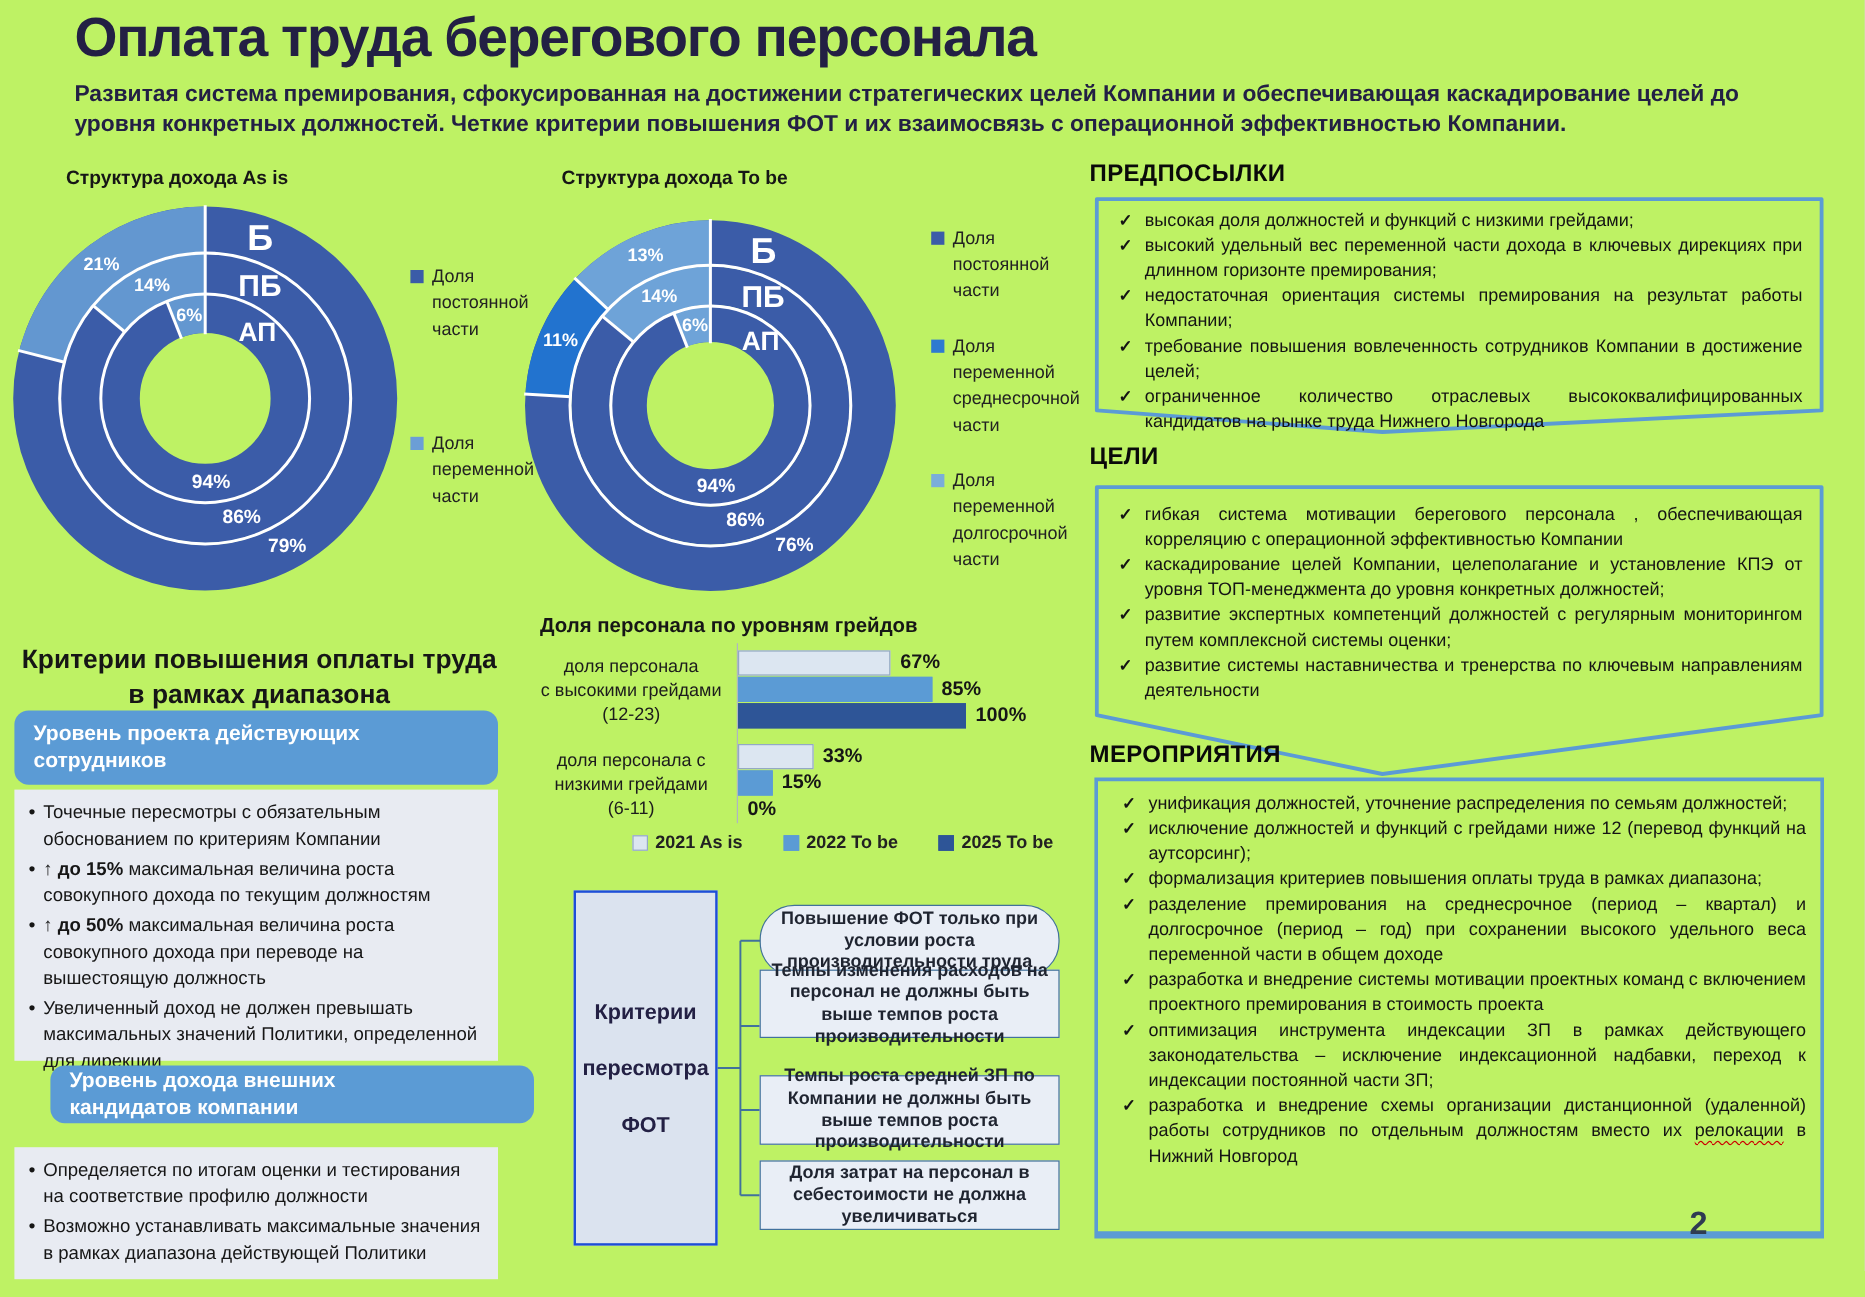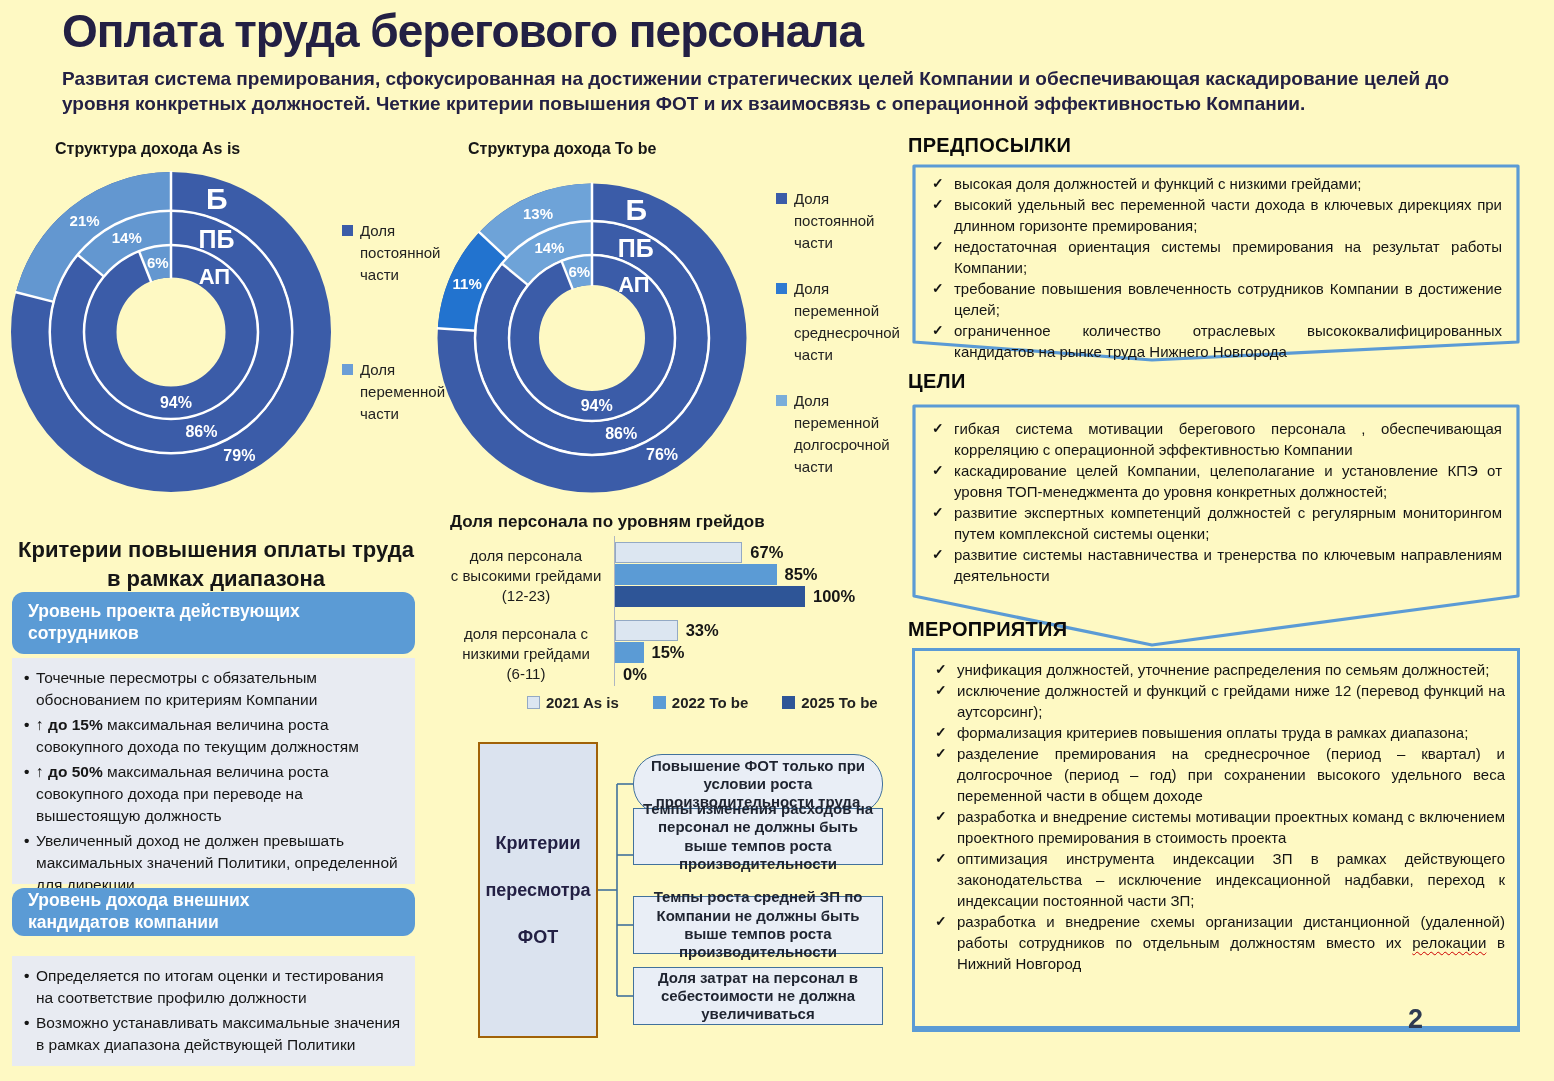--- a/index.html
+++ b/index.html
@@ -1,17 +1,17 @@
 <!DOCTYPE html>
 <html><head>
 <meta charset="utf-8">
 <style>
   html,body{margin:0;padding:0;background:#d8d8dc;}
   *{box-sizing:border-box;}
-  .slide{position:relative;width:1554px;height:1081px;background:#fef9c3;
+  .slide{position:relative;width:1554px;height:1081px;background:#bef264;
          font-family:"Liberation Sans", sans-serif;color:#141414;overflow:hidden;}
   .abs{position:absolute;}
 
   .title{left:62px;top:4px;font-size:46px;font-weight:bold;color:#232044;letter-spacing:-1px;}
   .subtitle{left:62px;top:66px;width:1448px;font-size:19px;font-weight:bold;color:#232044;line-height:1.32;}
 
   .chart-title{font-size:16px;font-weight:bold;color:#161616;}
   .donut-legend .litem{display:flex;align-items:flex-start;font-size:15px;color:#222;line-height:1.45;}
   .donut-legend .sq{width:11px;height:11px;margin:5px 7px 0 0;flex:0 0 11px;}
   .legend-asis .litem{margin-bottom:74px;width:110px;}
@@ -29,21 +29,21 @@
 
   
   .crit-title{left:18px;top:536px;width:396px;text-align:center;font-size:22px;font-weight:bold;color:#161616;line-height:1.3;}
   .blue-box{left:12px;width:403px;background:#5b9bd5;border-radius:12px;color:#fff;
             font-size:17.5px;font-weight:bold;display:flex;align-items:center;padding:6px 60px 6px 16px;line-height:1.25;}
   .gray-box{left:12px;width:403px;background:#e8ebf2;padding:9px 12px;font-size:15.5px;line-height:22px;color:#161616;}
   .dot-item{display:flex;margin-bottom:3px;}
   .dot-item .dot{flex:0 0 12px;font-weight:bold;}
 
   
-  .fot-left{left:478px;top:742px;width:120px;height:296px;background:#dbe3ef;border:2px solid #a16207;
+  .fot-left{left:478px;top:742px;width:120px;height:296px;background:#dbe3ef;border:2px solid #1d4ed8;
             display:flex;flex-direction:column;justify-content:center;gap:26px;text-align:center;
             font-size:18px;font-weight:bold;color:#232044;}
   .fot-box{left:633px;width:250px;background:#e9eef6;border:1.6px solid #41719c;display:flex;align-items:center;
            justify-content:center;text-align:center;font-size:15px;font-weight:bold;color:#1f2430;line-height:1.22;padding:3px 6px;}
 
   
   .sec-header{left:908px;font-size:20px;font-weight:bold;color:#0a0a0a;letter-spacing:.3px;}
   .banner{left:912px;width:608px;}
   .banner svg{position:absolute;left:0;top:0;}
   .banner .content{position:absolute;left:20px;top:9px;width:570px;}
@@ -199,21 +199,21 @@
     <div class="dot-item">
         <span class="dot">•</span>
         <span><b>↑ до 50%</b><span>  максимальная величина роста совокупного дохода при переводе на вышестоящую должность</span></span>
       </div>
     <div class="dot-item">
         <span class="dot">•</span>
         <span><b></b><span>Увеличенный доход не должен превышать максимальных значений Политики, определенной для дирекции</span></span>
       </div>
   </div>
 
-  <div class="abs blue-box" style="top:888px;height:48px;">Уровень дохода внешних кандидатов компании</div>
+  <div class="abs blue-box" style="top:888px;height:48px;margin-left:30px;">Уровень дохода внешних кандидатов компании</div>
   <div class="abs gray-box" style="top:956px;height:110px;">
     <div class="dot-item">
         <span class="dot">•</span>
         <span>Определяется по итогам оценки и тестирования на соответствие профилю должности</span>
       </div>
     <div class="dot-item">
         <span class="dot">•</span>
         <span>Возможно устанавливать максимальные значения в рамках диапазона действующей Политики</span>
       </div>
   </div>

